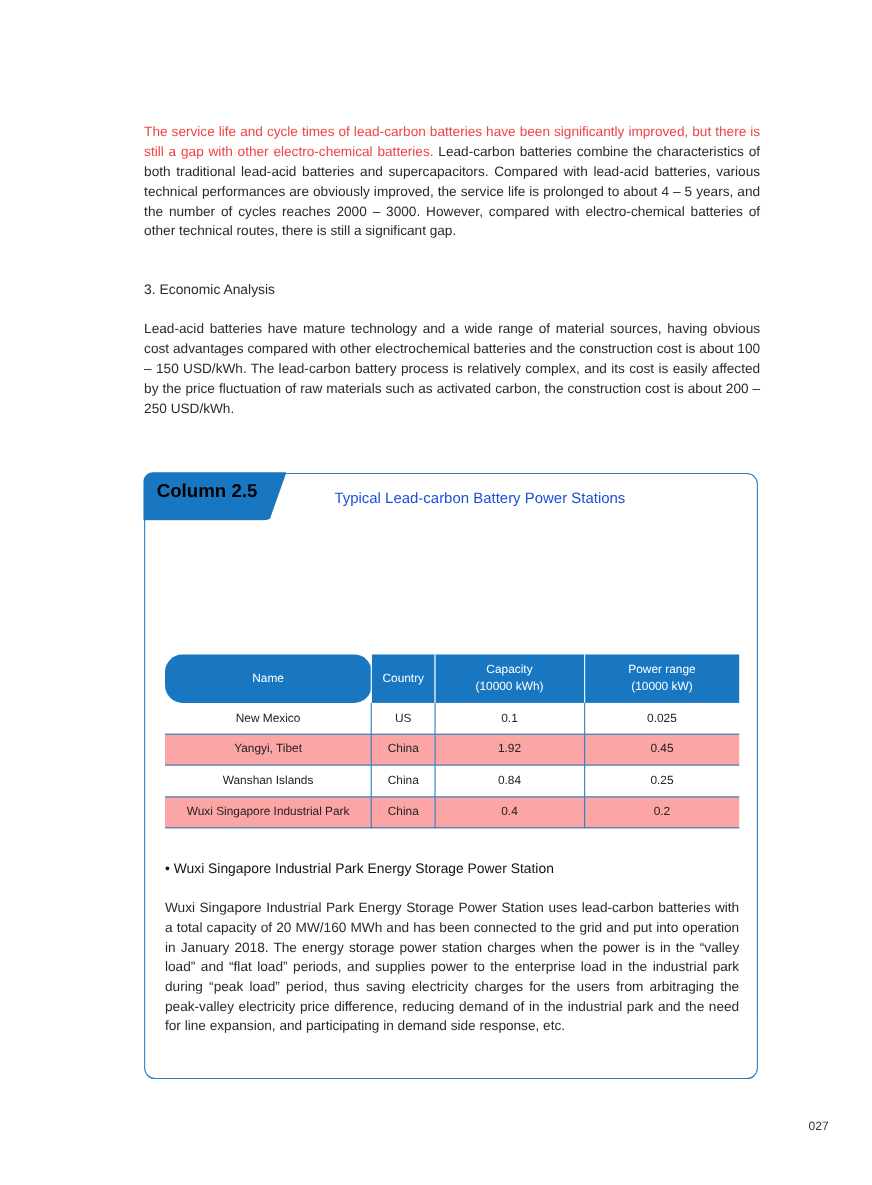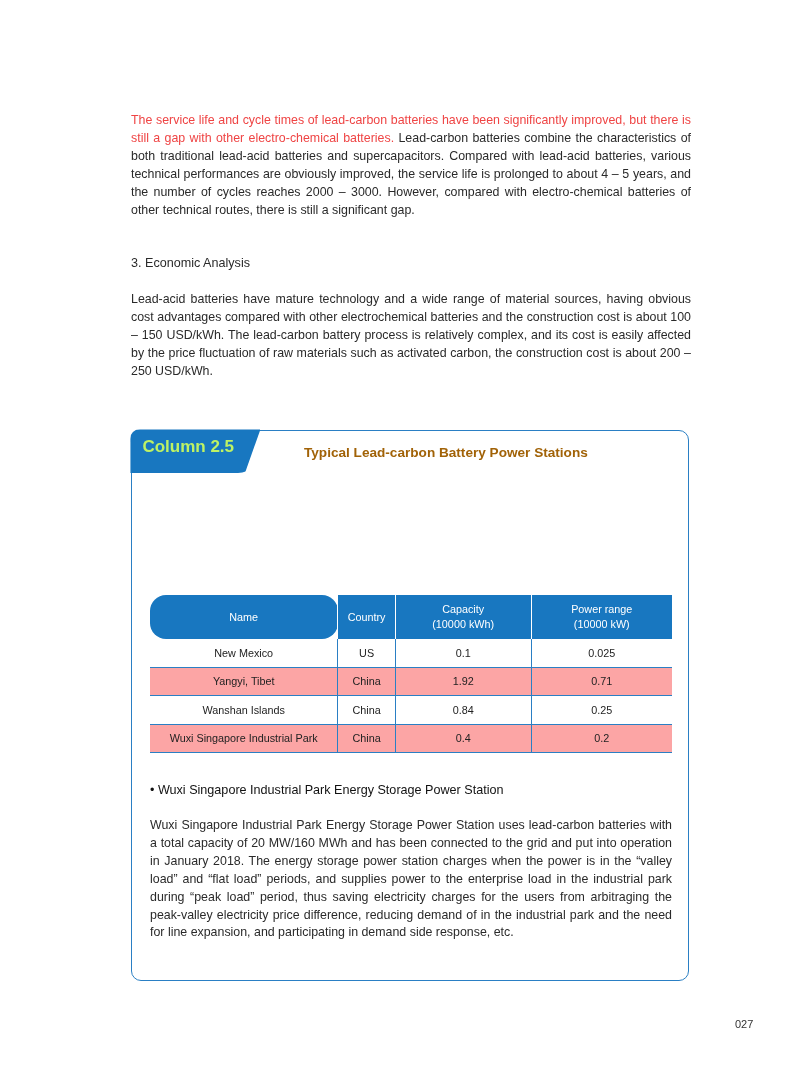--- a/index.html
+++ b/index.html
@@ -2,22 +2,22 @@
 <html><head>
 <meta charset="utf-8">
 <style>
   html, body { margin:0; padding:0; background:#ffffff; }
   body { width:793px; height:1077px; position:relative; font-family:"Liberation Sans", sans-serif; color:#2a2a2a; }
   .p { position:absolute; left:131px; width:560px; font-size:12.4px; line-height:17.9px; text-align:justify; margin:0; }
   .p b { font-weight:normal; color:#ef4444; }
   .heading { position:absolute; left:131px; top:256px; font-size:12.6px; margin:0; }
   .box { position:absolute; left:131px; top:430px; width:558px; height:551px; border:1.6px solid #2a7fc4; border-radius:10px; box-sizing:border-box; }
   .tab { position:absolute; left:-1.6px; top:-1.6px; width:130px; height:44px; background:#1877c0; border-top-left-radius:10px; border-bottom-right-radius:22px; clip-path: polygon(0 0, 100% 0, 88% 100%, 0 100%); }
-  .tab span { position:absolute; left:12px; top:8px; color:#bef264; font-weight:bold; font-size:17px; }
-  .box-title { position:absolute; left:172px; top:14px; font-weight:bold; font-size:13.6px; color:#a16207; }
+  .tab span { position:absolute; left:12px; top:8px; color:#000000; font-weight:bold; font-size:17px; }
+  .box-title { position:absolute; left:172px; top:14px; font-weight:normal; font-size:13.6px; color:#1d4ed8; }
   .intro { position:absolute; left:18px; top:74px; width:522px; font-size:12.4px; line-height:17.9px; text-align:justify; margin:0; }
   .caption { position:absolute; left:0; width:100%; top:140px; text-align:center; font-size:10.6px; font-weight:bold; color:#1a6fb5; }
   table { position:absolute; left:18px; top:164px; width:522px; border-collapse:collapse; font-size:10.8px; }
   th { background:#1877c0; color:#fff; font-weight:normal; height:42px; line-height:15px; border-right:1.5px solid #fff; }
   th:last-child { border-right:none; }
   td { text-align:center; height:25.5px; border-bottom:1.5px solid #2a7fc4; border-right:1.5px solid #2a7fc4; color:#222; }
   td:last-child { border-right:none; }
   tr.alt td { background:#fca5a5; }
   .bullet { position:absolute; left:18px; top:352px; font-size:12.6px; color:#111; }
   .body2 { position:absolute; left:18px; top:386px; width:522px; font-size:12.4px; line-height:17.9px; text-align:justify; margin:0; }
@@ -50,21 +50,21 @@
       <tr>
         <td>New Mexico</td>
         <td>US</td>
         <td>0.1</td>
         <td>0.025</td>
       </tr>
       <tr class="alt">
         <td>Yangyi, Tibet</td>
         <td>China</td>
         <td>1.92</td>
-        <td>0.71</td>
+        <td>0.45</td>
       </tr>
       <tr>
         <td>Wanshan Islands</td>
         <td>China</td>
         <td>0.84</td>
         <td>0.25</td>
       </tr>
       <tr class="alt">
         <td>Wuxi Singapore Industrial Park</td>
         <td>China</td>

